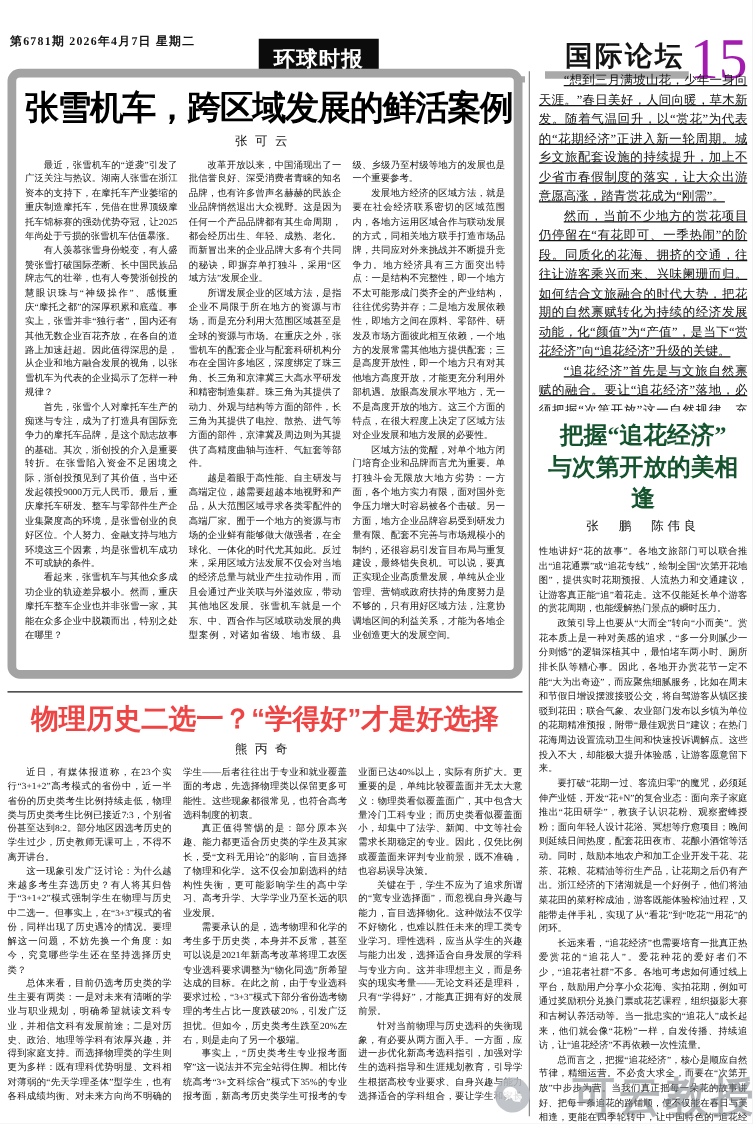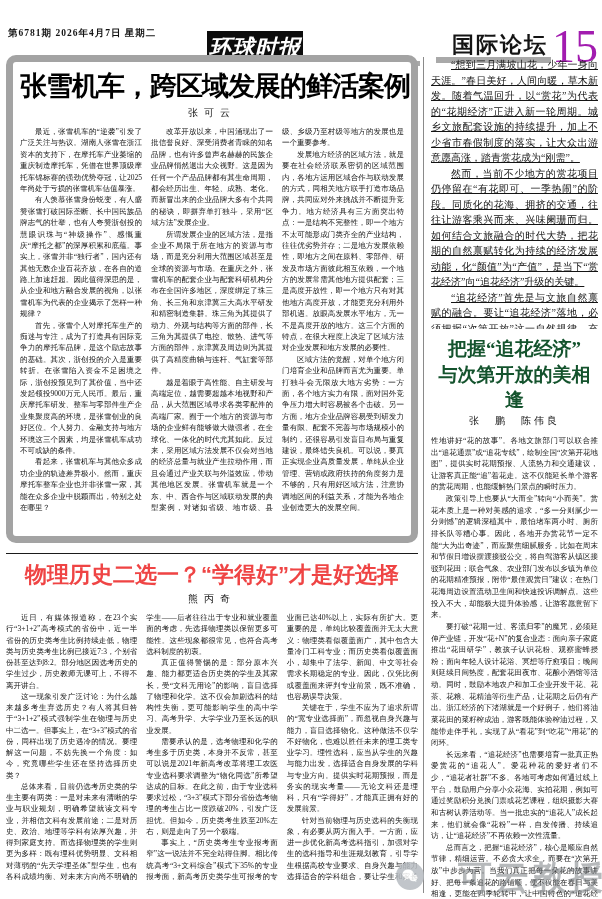--- a/index.html
+++ b/index.html
@@ -12,21 +12,21 @@
   
   .header { position:absolute; left:8px; top:6px; right:4px; height:48px;margin-top:21px; }
   .issue-line { font-size:9.5px; font-weight:bold; letter-spacing:1px; }
   .staff-line { font-size:9px; font-weight:bold; margin-top:6px; letter-spacing:0.5px; }
   .grey-bar { position:absolute; background:#a9a9a9; }
   .left-bar  { left:0; top:34px; width:412px; height:5px; }
   .right-bar { left:428px; top:30px; width:115px; height:6px; }
   .logo-box {
     position:absolute; left:199px; top:4px; width:96px; height:33px;
     background:#0c0c0c; color:#fff; display:flex; align-items:center; justify-content:center;
-    font-style:italic; font-weight:bold; font-size:22px; letter-spacing:1px;
+    font-weight:bold; font-size:17px; letter-spacing:1px;
   }
   .hdr-right { position:absolute; right:0; top:2px; display:flex; align-items:flex-end; }
   .section-title { font-size:22px; font-weight:bold; letter-spacing:2px; padding-bottom:5px; }
   .page-num { font-size:46px; line-height:0.78; color:#a21caf; margin-left:4px; font-weight:400; }
 
   
   .main-left { position:absolute; left:6px; top:55px; width:412px; }
   .right-col { position:absolute; left:431px; top:57px; width:167px; }
   .vrule { position:absolute; left:423px; top:57px; height:836px; border-left:1px solid #8a8a8a; }
 
@@ -120,21 +120,21 @@
     <div>
       <h2 class="art2-title">物理历史二选一？“学得好”才是好选择</h2>
       <div class="byline">熊丙奇</div>
       <div class="art2-body cols3 body-text">
         <p>近日，有媒体报道称，在23个实行“3+1+2”高考模式的省份中，近一半省份的历史类考生比例持续走低，物理类与历史类考生比例已接近7:3，个别省份甚至达到8:2。部分地区因选考历史的学生过少，历史教师无课可上，不得不离开讲台。</p>
         <p>这一现象引发广泛讨论：为什么越来越多考生弃选历史？有人将其归咎于“3+1+2”模式强制学生在物理与历史中二选一。但事实上，在“3+3”模式的省份，同样出现了历史遇冷的情况。要理解这一问题，不妨先换一个角度：如今，究竟哪些学生还在坚持选择历史类？</p>
         <p>总体来看，目前仍选考历史类的学生主要有两类：一是对未来有清晰的学业与职业规划，明确希望就读文科专业，并相信文科有发展前途；二是对历史、政治、地理等学科有浓厚兴趣，并得到家庭支持。而选择物理类的学生则更为多样：既有理科优势明显、文科相对薄弱的“先天学理圣体”型学生，也有各科成绩均衡、对未来方向尚不明确的学生——后者往往出于专业和就业覆盖面的考虑，先选择物理类以保留更多可能性。这些现象都很常见，也符合高考选科制度的初衷。</p>
         <p>真正值得警惕的是：部分原本兴趣、能力都更适合历史类的学生及其家长，受“文科无用论”的影响，盲目选择了物理和化学。这不仅会加剧选科的结构性失衡，更可能影响学生的高中学习、高考升学、大学学业乃至长远的职业发展。</p>
         <p>需要承认的是，选考物理和化学的考生多于历史类，本身并不反常，甚至可以说是2021年新高考改革将理工农医专业选科要求调整为“物化同选”所希望达成的目标。在此之前，由于专业选科要求过松，“3+3”模式下部分省份选考物理的考生占比一度跌破20%，引发广泛担忧。但如今，历史类考生跌至20%左右，则是走向了另一个极端。</p>
         <p>事实上，“历史类考生专业报考面窄”这一说法并不完全站得住脚。相比传统高考“3+文科综合”模式下35%的专业报考面，新高考历史类学生可报考的专业面已达40%以上，实际有所扩大。更重要的是，单纯比较覆盖面并无太大意义：物理类看似覆盖面广，其中包含大量冷门工科专业；而历史类看似覆盖面小，却集中了法学、新闻、中文等社会需求长期稳定的专业。因此，仅凭比例或覆盖面来评判专业前景，既不准确，也容易误导决策。</p>
-        <p>关键在于，学生不应为了追求所谓的“宽专业选择面”，而忽视自身兴趣与能力，盲目选择物化。这种做法不仅学不好物化，也难以胜任未来的理工类专业学习。理性选科，应当从学生的兴趣与能力出发，选择适合自身发展的学科与专业方向。提供实时花期预报，而是务实的现实考量——无论文科还是理科，只有“学得好”，才能真正拥有好的发展前景。</p>
+        <p>关键在于，学生不应为了追求所谓的“宽专业选择面”，而忽视自身兴趣与能力，盲目选择物化。这种做法不仅学不好物化，也难以胜任未来的理工类专业学习。理性选科，应当从学生的兴趣与能力出发，选择适合自身发展的学科与专业方向。这并非理想主义，而是务实的现实考量——无论文科还是理科，只有“学得好”，才能真正拥有好的发展前景。</p>
         <p>针对当前物理与历史选科的失衡现象，有必要从两方面入手。一方面，应进一步优化新高考选科指引，加强对学生的选科指导和生涯规划教育，引导学生根据高校专业要求、自身兴趣与能力选择适合的学科组合，要让学生和家长明白：只有“合得来”“学得好”的专业，才是真正的好专业。另一方面，要重视对家长的家庭教育引导，整治那些为博取流量而肆意发布虚假信息、贩卖焦虑的网络生态，帮助家长走出“文科无用”的信息茧房，将关注点从片面追逐所谓“热门”学科与专业，转向真正重要的学生能力与素质培养。</p>
 
       </div>
     </div>
 
   </div>
 
   <div class="right-col">
     <div class="art3-top body-text">
       <p>“想到三月满坡山花，少年一身向天涯。”春日美好，人间向暖，草木新发。随着气温回升，以“赏花”为代表的“花期经济”正进入新一轮周期。城乡文旅配套设施的持续提升，加上不少省市春假制度的落实，让大众出游意愿高涨，踏青赏花成为“刚需”。</p>

